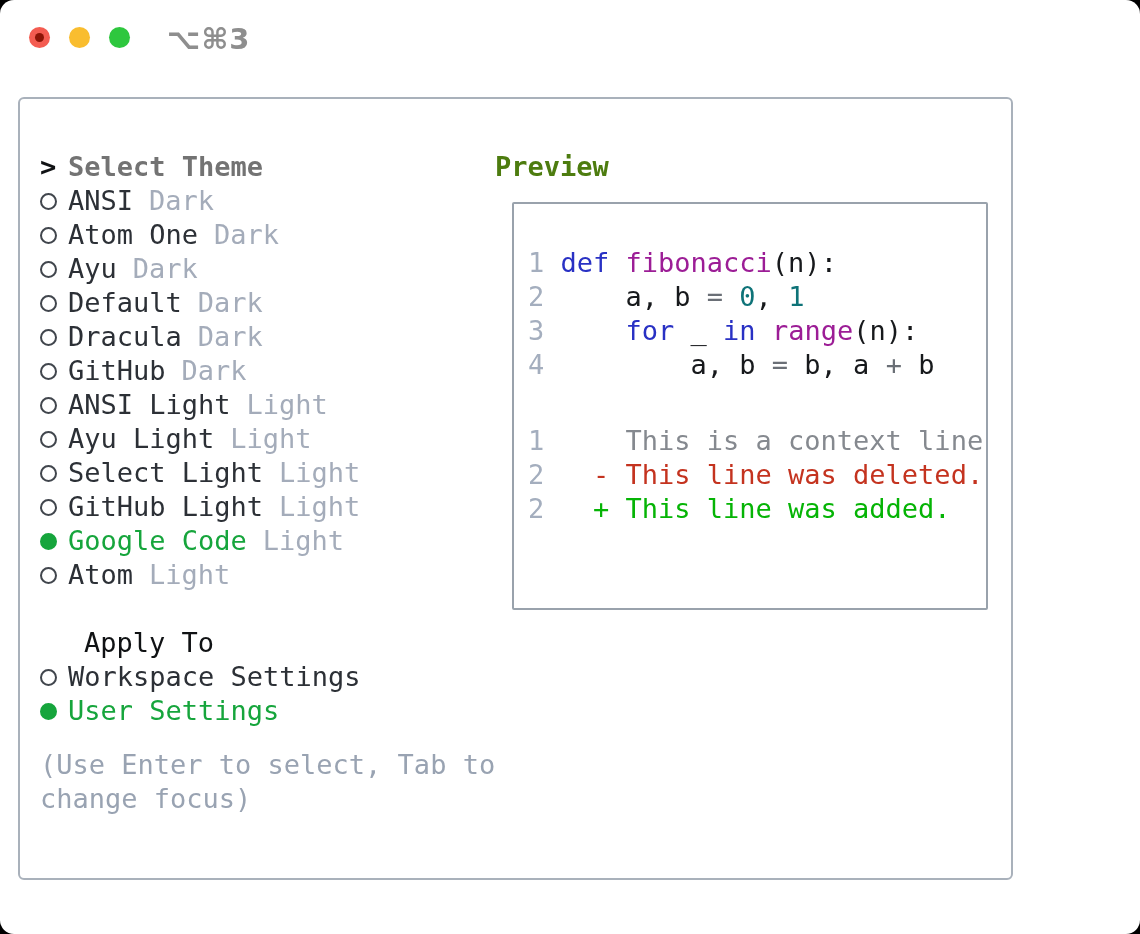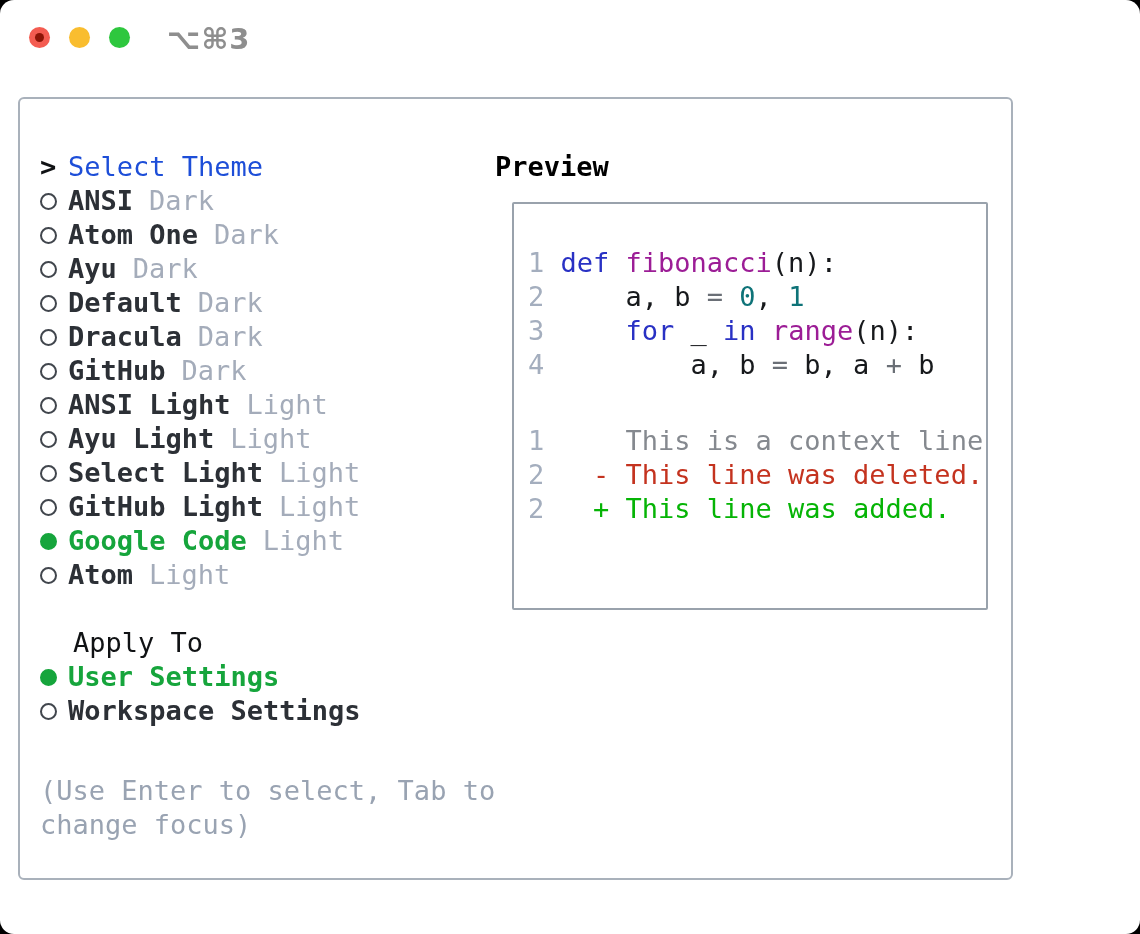--- a/index.html
+++ b/index.html
@@ -25,31 +25,31 @@
   }
   
   .panel{
     position:absolute;left:18px;top:97px;width:995px;height:783px;
     border:2px solid var(--panel-border,#a9b1bb);
     border-radius:6px;background:#fff;box-sizing:border-box;
   }
   .theme-column{position:absolute;left:20px;top:51px;width:470px;font-size:27px;line-height:34px;color:var(--item,#2c3036);}
   .row{display:flex;align-items:center;height:34px;white-space:pre;}
   .prompt{display:inline-block;width:28px;font-weight:bold;color:#101214;}
-  .hdr{font-weight:normal;color:#1d4ed8;}
+  .hdr{font-weight:bold;color:#737373;}
   .marker{box-sizing:border-box;width:17px;height:17px;border-radius:50%;border:2.5px solid var(--marker,#41464d);margin-right:11px;flex:none;}
   .marker.sel{background:var(--green,#16a53c);border-color:var(--green,#16a53c);}
-  .t-name{color:var(--item,#2c3036);font-weight:bold;}
+  .t-name{color:var(--item,#2c3036);}
   .t-name.sel{color:var(--green,#16a53c);}
   .t-variant{color:var(--variant,#a4acba);margin-left:16px;}
   .spacer{height:34px;}
-  .apply-hdr{margin-left:33px;color:#101214;}
-  .hint{margin-top:46px;color:var(--hint,#99a3b2);white-space:normal;width:470px;}
+  .apply-hdr{margin-left:44px;color:#101214;}
+  .hint{margin-top:20px;color:var(--hint,#99a3b2);white-space:normal;width:470px;}
   
-  .preview-label{position:absolute;left:475px;top:51px;height:34px;line-height:34px;font-size:27px;font-weight:bold;color:#000000;}
+  .preview-label{position:absolute;left:475px;top:51px;height:34px;line-height:34px;font-size:27px;font-weight:bold;color:#4d7c0f;}
   .preview-box{
     position:absolute;left:492px;top:103px;width:476px;height:408px;
     border:2px solid var(--box-border,#99a2ac);border-radius:2px;box-sizing:border-box;
     padding:42px 8px 0 14px;overflow:hidden;
   }
   .cline{height:34px;line-height:34px;font-size:27px;white-space:pre;}
   .lnum{display:inline-block;width:2ch;color:var(--lnum,#a4aebe);}
   .cspacer{height:42px;}
   .tk-pl{color:var(--plain,#17191c);}
   .tk-kw{color:var(--kw,#2931c4);}
@@ -92,22 +92,22 @@
           <div class="row"><span class="marker"></span><span class="t-name">Select Light</span><span class="t-variant">Light</span></div>
           <div class="row"><span class="marker"></span><span class="t-name">GitHub Light</span><span class="t-variant">Light</span></div>
           <div class="row"><span class="marker sel"></span><span class="t-name sel">Google Code</span><span class="t-variant">Light</span></div>
           <div class="row"><span class="marker"></span><span class="t-name">Atom</span><span class="t-variant">Light</span></div>
         </div>
       <div class="spacer"></div>
       <div class="row">
         <span class="apply-hdr">Apply To</span>
       </div>
       <div id="apply-rows">
+          <div class="row"><span class="marker"></span><span class="t-name">Workspace Settings</span></div>
           <div class="row"><span class="marker sel"></span><span class="t-name sel">User Settings</span></div>
-          <div class="row"><span class="marker"></span><span class="t-name">Workspace Settings</span></div>
         </div>
       <div class="hint">(Use Enter to select, Tab to change focus)</div>
     </div>
 
     <div class="preview-label">Preview</div>
 
     <div class="preview-box">
       <div id="code-lines">
           <div class="cline"><span class="lnum">1</span><span class="tk-kw">def</span><span class="tk-pl"> </span><span class="tk-fn">fibonacci</span><span class="tk-pl">(n):</span></div>
           <div class="cline"><span class="lnum">2</span><span class="tk-pl">    a, b </span><span class="tk-op">=</span><span class="tk-pl"> </span><span class="tk-num">0</span><span class="tk-pl">, </span><span class="tk-num">1</span></div>

